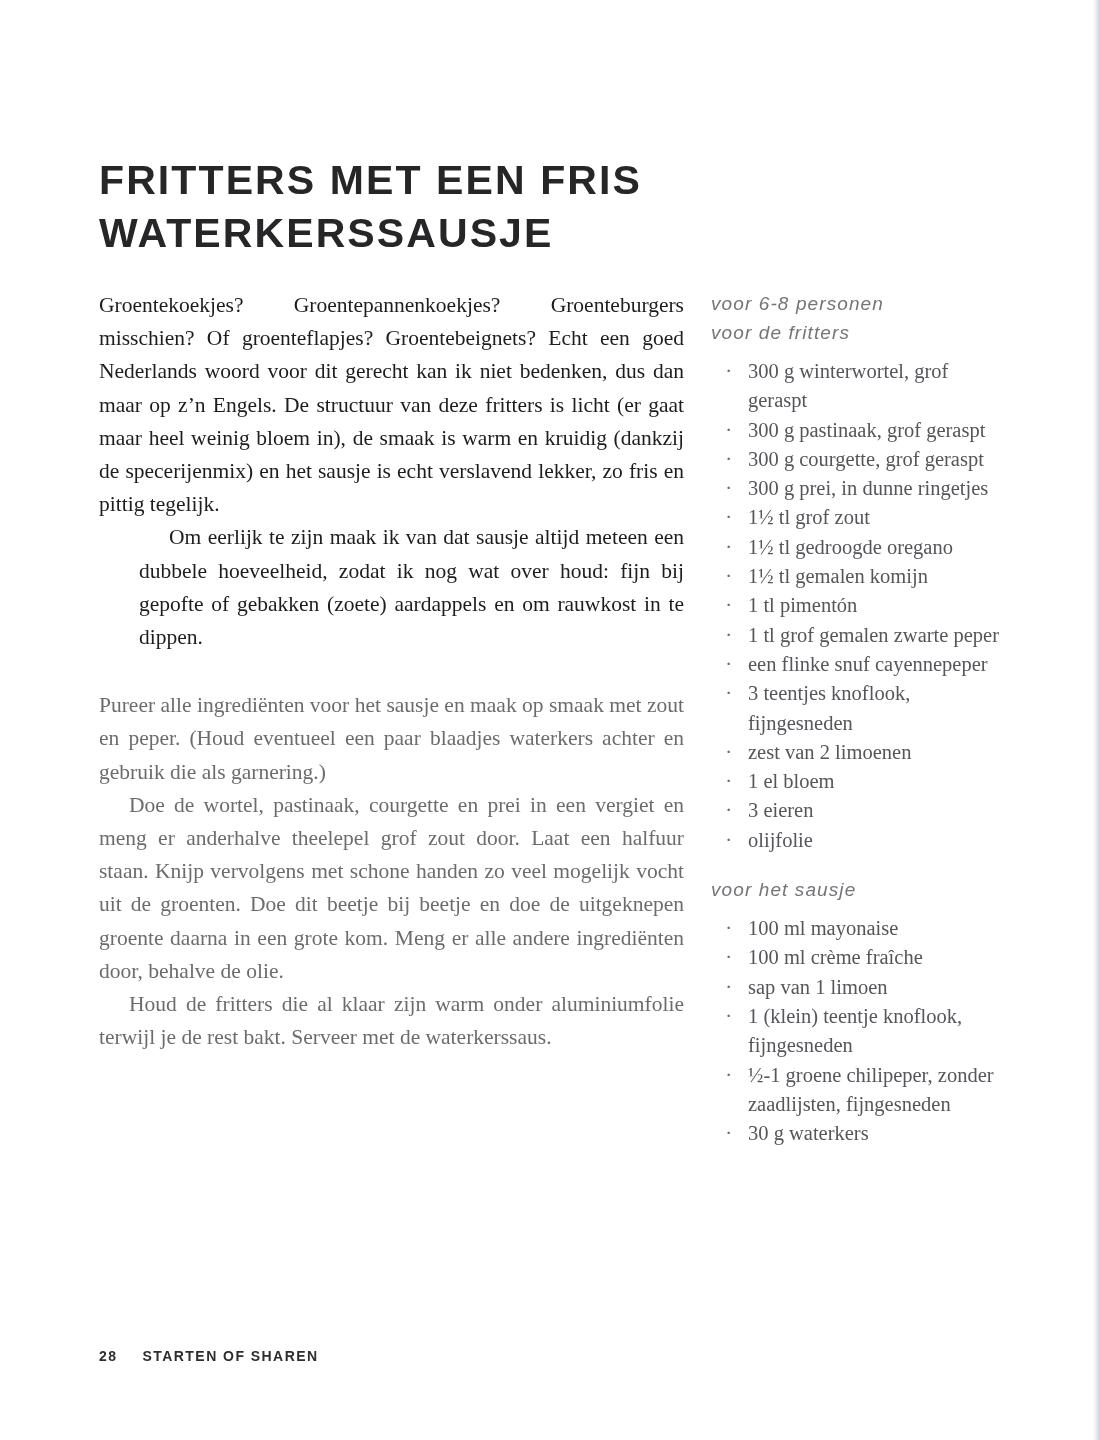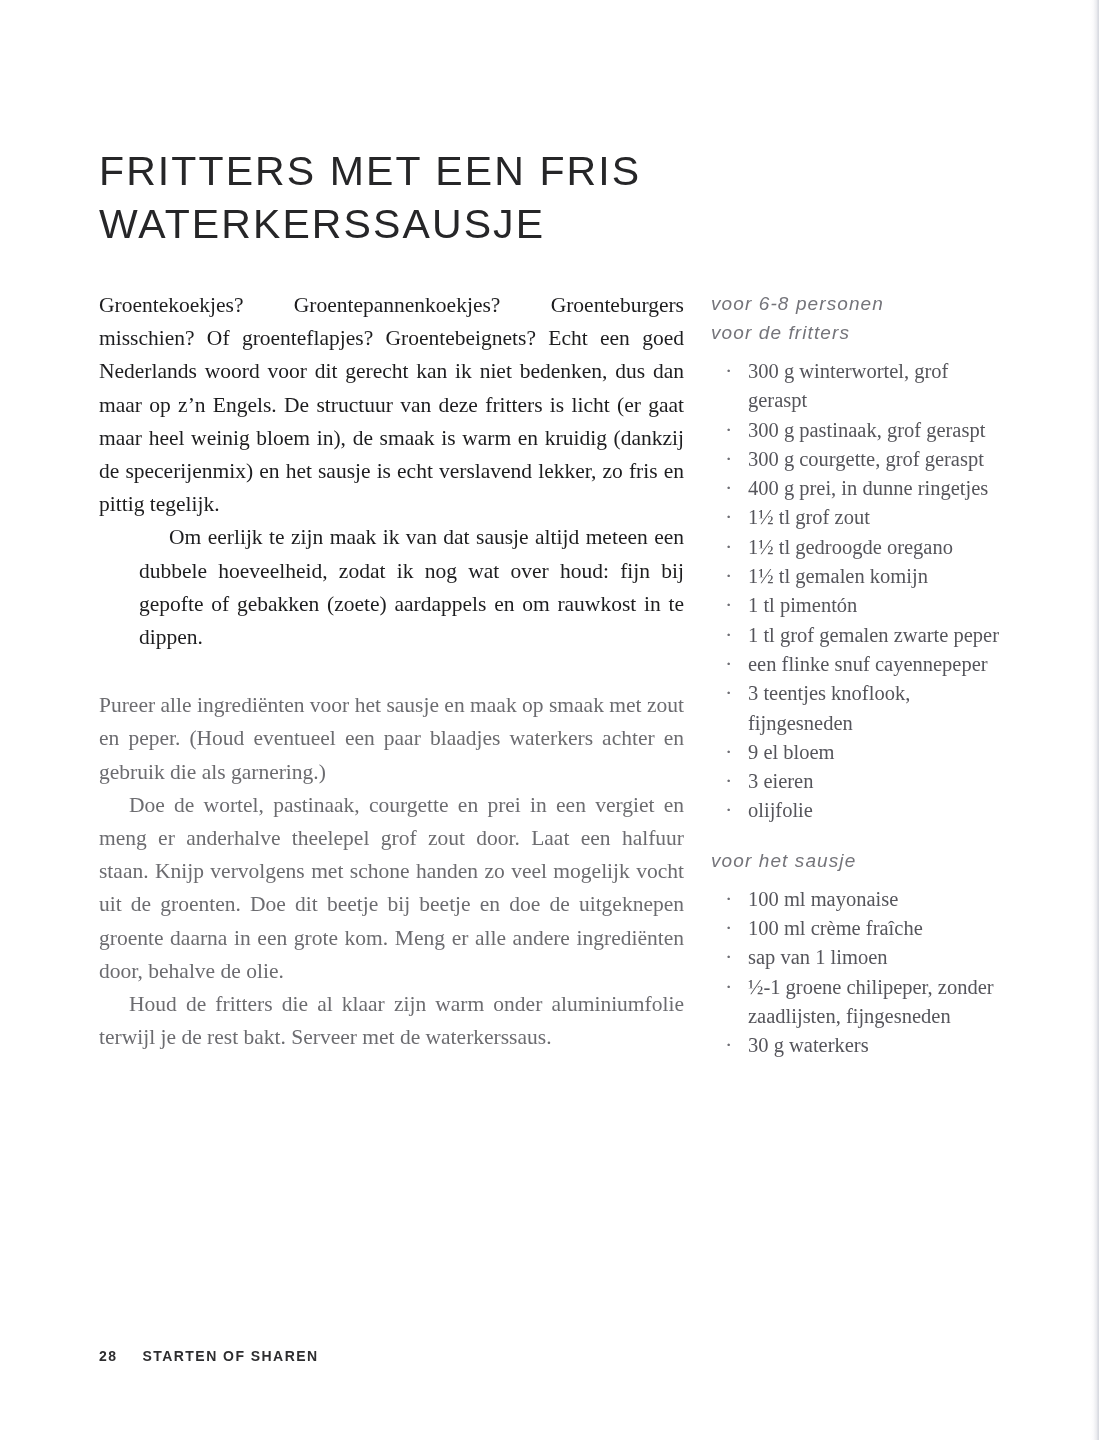--- a/index.html
+++ b/index.html
@@ -35,26 +35,26 @@
                 #e9eaee 78%,
                 #cfd2da 93%,
                 #ffffff 100%);
     pointer-events: none;
   }
 
   
   .title {
     position: absolute;
     left: 99px;
-    top: 118px;
+    top: 127px;
     width: 640px;
     font-family: "Liberation Sans", sans-serif;
     font-size: 41px;
     line-height: 53px;
-    font-weight: 400;
+    font-weight: 700;
     letter-spacing: 2.1px;
     color: #262628;
     text-transform: uppercase;
     white-space: pre-line;
   }
 
   
   .col-left {
     position: absolute;
     left: 99px;
@@ -179,39 +179,41 @@
   <div class="col-right">
 
     <div class="side-head">voor 6-8 personen</div>
 
     <div class="side-head">voor de fritters</div>
 
     <ul class="ing-list">
         <li>300 g winterwortel, grof geraspt</li>
         <li>300 g pastinaak, grof geraspt</li>
         <li>300 g courgette, grof geraspt</li>
-        <li>400 g prei, in dunne ringetjes</li>
+        <li>300 g prei, in dunne ringetjes</li>
         <li>1½ tl grof zout</li>
         <li>1½ tl gedroogde oregano</li>
         <li>1½ tl gemalen komijn</li>
         <li>1 tl pimentón</li>
         <li>1 tl grof gemalen zwarte peper</li>
         <li>een flinke snuf cayennepeper</li>
         <li>3 teentjes knoflook, fijngesneden</li>
-        <li>9 el bloem</li>
+        <li>zest van 2 limoenen</li>
+        <li>1 el bloem</li>
         <li>3 eieren</li>
         <li>olijfolie</li>
       </ul>
 
     <div class="side-head spaced">voor het sausje</div>
 
     <ul class="ing-list">
         <li>100 ml mayonaise</li>
         <li>100 ml crème fraîche</li>
         <li>sap van 1 limoen</li>
+        <li>1 (klein) teentje knoflook, fijngesneden</li>
         <li>½-1 groene chilipeper, zonder zaadlijsten, fijngesneden</li>
         <li>30 g waterkers</li>
       </ul>
 
   </div>
 
   <div class="footer">
     <span class="pg">28</span>
     <span>STARTEN OF SHAREN</span>
   </div>

